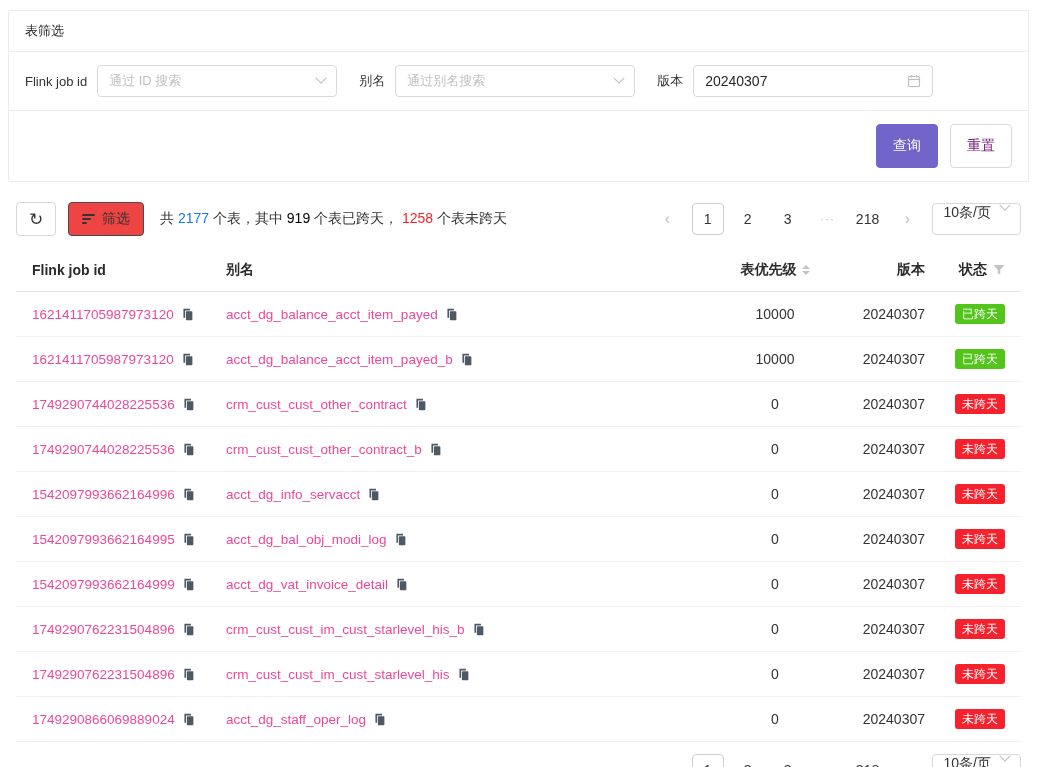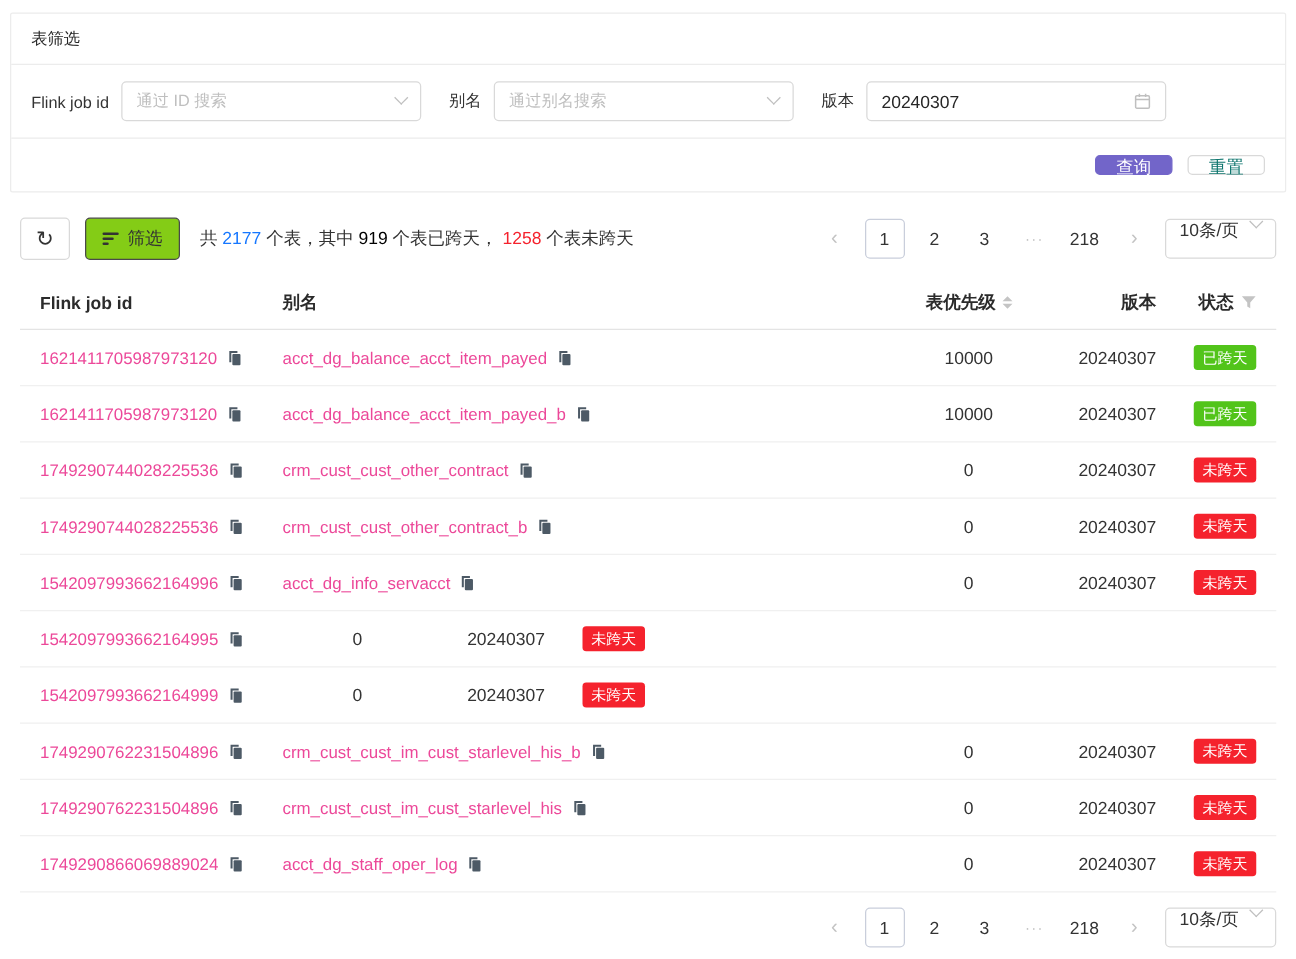--- a/index.html
+++ b/index.html
@@ -12,28 +12,28 @@
   .filter-title { padding: 11px 16px; font-size: 13px; color: #262626; border-bottom: 1px solid #ececec; }
   .filter-fields { display: flex; align-items: center; padding: 13px 16px; border-bottom: 1px solid #ececec; }
   .field-label { font-size: 13px; color: #333; margin-right: 10px; white-space: nowrap; }
   .field-group { display: flex; align-items: center; margin-right: 22px; }
   .select, .date-input { width: 240px; height: 32px; border: 1px solid #d9d9d9; border-radius: 4px; background: #fff; display: flex; align-items: center; justify-content: space-between; padding: 0 11px; cursor: pointer; }
   .placeholder { color: #bfbfbf; font-size: 13px; }
   .input-value { color: #262626; font-size: 14px; }
   .chev { width: 8px; height: 8px; border-right: 1.5px solid #bfbfbf; border-bottom: 1.5px solid #bfbfbf; transform: rotate(45deg) translate(-2px,-2px); }
   .cal-icon { color: #bfbfbf; display: flex; }
   .filter-footer { display: flex; justify-content: flex-end; gap: 12px; padding: 13px 16px; }
-  .btn { height: 16px; border-radius: 4px; font-size: 14px; padding: 0 16px; cursor: pointer; font-family: inherit; }
+  .btn { height: 44px; border-radius: 4px; font-size: 14px; padding: 0 16px; cursor: pointer; font-family: inherit; }
   .btn-primary { background: #7265c9; color: #fff; border: 1px solid #7265c9; }
-  .btn-default { background: #fff; color: #0f766e; border: 1px solid #d9d9d9; }
+  .btn-default { background: #fff; color: #701a75; border: 1px solid #d9d9d9; }
 
   
   .toolbar { display: flex; align-items: center; margin: 20px 8px 0 8px; }
   .icon-btn { width: 40px; height: 34px; border: 1px solid #d9d9d9; border-radius: 4px; background: #fff; display: flex; align-items: center; justify-content: center; cursor: pointer; font-size: 17px; color: #333; }
-  .filter-btn { margin-left: 12px; height: 34px; border: 1.5px solid #4a4a4a; border-radius: 4px; background: #84cc16; padding: 0 13px; display: flex; align-items: center; gap: 7px; cursor: pointer; font-size: 14px; color: #333; font-family: inherit; }
+  .filter-btn { margin-left: 12px; height: 34px; border: 1.5px solid #4a4a4a; border-radius: 4px; background: #ef4444; padding: 0 13px; display: flex; align-items: center; gap: 7px; cursor: pointer; font-size: 14px; color: #333; font-family: inherit; }
   .filter-lines { display: flex; flex-direction: column; align-items: flex-start; gap: 2.5px; }
   .filter-lines i { display: block; height: 1.6px; background: #333; border-radius: 1px; }
   .filter-lines i:nth-child(1){ width: 13px; }
   .filter-lines i:nth-child(2){ width: 9px; }
   .filter-lines i:nth-child(3){ width: 5px; }
   .summary { margin-left: 16px; font-size: 14px; color: #333; white-space: nowrap; }
   .summary .num { font-weight: normal; }
   .num-total { color: #1677ff; }
   .num-crossed { color: #000000; }
   .num-uncrossed { color: #f5222d; }
@@ -301,30 +301,48 @@
   <div class="trow">
     <div class="cell col-id">
       <a class="link">1542097993662164995</a>
       <span class="copy-icon">
         <svg width="13" height="13" viewBox="0 0 16 16">
           <path d="M3 1h8v2H5v9H3V1z" fill="currentColor"></path>
           <rect x="6" y="4" width="8" height="11" rx="1" fill="currentColor"></rect>
         </svg>
       </span>
     </div>
+    <div class="cell col-alias">
+      <a class="link">acct_dg_bal_obj_modi_log</a>
+      <span class="copy-icon">
+        <svg width="13" height="13" viewBox="0 0 16 16">
+          <path d="M3 1h8v2H5v9H3V1z" fill="currentColor"></path>
+          <rect x="6" y="4" width="8" height="11" rx="1" fill="currentColor"></rect>
+        </svg>
+      </span>
+    </div>
     <div class="cell col-priority">0</div>
     <div class="cell col-version">20240307</div>
     <div class="cell col-status">
       <span class="badge" data-status="danger">未跨天</span>
     </div>
   </div>
 
   <div class="trow">
     <div class="cell col-id">
       <a class="link">1542097993662164999</a>
+      <span class="copy-icon">
+        <svg width="13" height="13" viewBox="0 0 16 16">
+          <path d="M3 1h8v2H5v9H3V1z" fill="currentColor"></path>
+          <rect x="6" y="4" width="8" height="11" rx="1" fill="currentColor"></rect>
+        </svg>
+      </span>
+    </div>
+    <div class="cell col-alias">
+      <a class="link">acct_dg_vat_invoice_detail</a>
       <span class="copy-icon">
         <svg width="13" height="13" viewBox="0 0 16 16">
           <path d="M3 1h8v2H5v9H3V1z" fill="currentColor"></path>
           <rect x="6" y="4" width="8" height="11" rx="1" fill="currentColor"></rect>
         </svg>
       </span>
     </div>
     <div class="cell col-priority">0</div>
     <div class="cell col-version">20240307</div>
     <div class="cell col-status">

